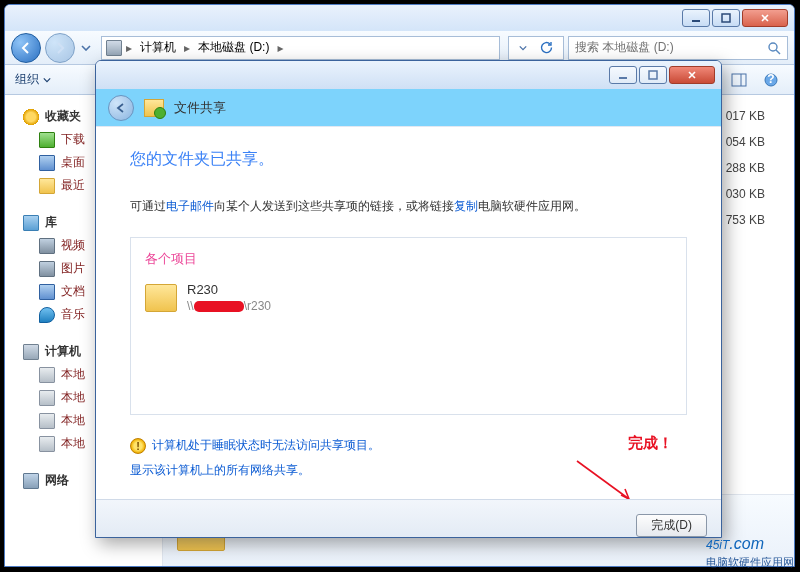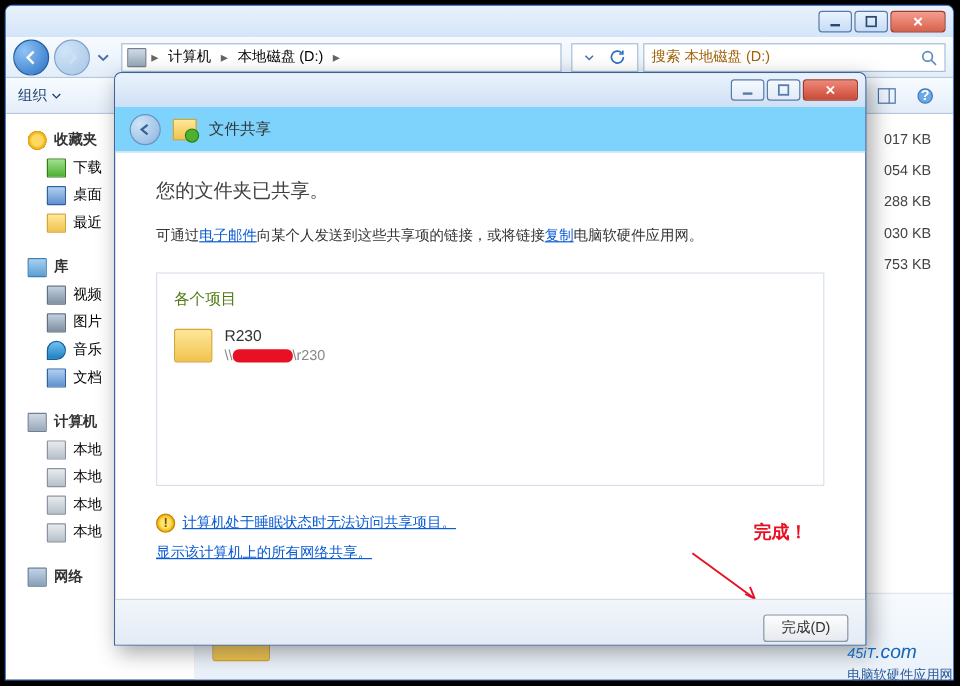--- a/index.html
+++ b/index.html
@@ -12,74 +12,74 @@
 .navbar{height:34px;background:linear-gradient(#f7fbff,#e4eef9);border-bottom:1px solid #b6c9e1;display:flex;align-items:center;padding:0 6px;gap:4px}
 .navarrow{width:30px;height:30px;border-radius:50%;background:radial-gradient(circle at 30% 30%,#8fc4f7,#2a6fc1);border:1px solid #1f5da0;display:flex;align-items:center;justify-content:center;cursor:pointer}
 .navarrow.fwd{background:radial-gradient(circle at 30% 30%,#cfe5f9,#a8c5e4);border-color:#7fa2c8}
 .navarrow svg{width:14px;height:14px;fill:#fff}
 .dropdown-arrow{width:14px;height:22px;display:flex;align-items:center;justify-content:center;cursor:pointer}
 .breadcrumb{flex:1;height:24px;background:#fff;border:1px solid #a7bdd8;display:flex;align-items:center;padding:0 4px;margin:0 4px}
 .breadcrumb .seg{padding:2px 6px;cursor:pointer}
 .breadcrumb .arrow{color:#666;padding:0 2px}
 .breadcrumb .icon{width:16px;height:16px;margin-right:2px}
 .refresh-seg{width:56px;height:24px;background:#fff;border:1px solid #a7bdd8;display:flex;align-items:center;justify-content:space-around;padding:0 4px}
-.searchbox{width:252px;height:24px;background:#fff;border:1px solid #a7bdd8;display:flex;align-items:center;padding:0 6px;color:#a16207}
+.searchbox{width:220px;height:24px;background:#fff;border:1px solid #a7bdd8;display:flex;align-items:center;padding:0 6px;color:#737373}
 .searchbox .icon{margin-left:auto}
 .toolbar{height:30px;background:linear-gradient(#f7fbff,#e4eef9);border-bottom:1px solid #b6c9e1;display:flex;align-items:center;padding:0 10px;gap:14px;color:#1a3e6e}
 .toolbar .org{display:flex;align-items:center;gap:4px;cursor:pointer}
 .toolbar-right{margin-left:auto;display:flex;gap:6px}
 .toolbar-right .tb-btn{width:26px;height:22px;border:1px solid transparent;border-radius:2px;display:flex;align-items:center;justify-content:center;cursor:pointer}
 .body-area{display:flex;height:calc(100% - 90px)}
 .sidebar{width:158px;background:#fff;border-right:1px solid #e0e6ef;padding:10px 0;overflow:hidden}
 .tree-group{margin-bottom:14px}
 .tree-header{display:flex;align-items:center;gap:6px;padding:3px 8px 3px 18px;font-weight:bold;color:#333;cursor:pointer}
-.tree-item{display:flex;align-items:center;gap:6px;padding:3px 8px 3px 34px;color:#000000;cursor:pointer;white-space:nowrap}
+.tree-item{display:flex;align-items:center;gap:6px;padding:3px 8px 3px 34px;color:#7f1d1d;cursor:pointer;white-space:nowrap}
 .ico{width:16px;height:16px;display:inline-block;flex-shrink:0}
 .star{background:radial-gradient(circle,#ffd860 40%,#e0a000 70%,transparent 72%)}
 .folder{background:linear-gradient(#ffe79a,#f0c34e);border:1px solid #d4a636;border-radius:1px}
 .drive{background:linear-gradient(#e8ecef,#b6bfc8);border:1px solid #8892a0;border-radius:1px}
 .lib{background:linear-gradient(#a8d0f0,#5a9fd4);border:1px solid #3a7fb4;border-radius:1px}
 .green{background:linear-gradient(#a0e090,#4eb030);border:1px solid #2e8010;border-radius:1px}
 .blue-file{background:linear-gradient(#b0d0f0,#6090d0);border:1px solid #3060a0;border-radius:1px}
 .img{background:linear-gradient(#c0d0e0,#8090a0);border:1px solid #607080;border-radius:1px}
 .note{background:linear-gradient(#70c0f0,#2080c0);border:1px solid #1060a0;border-radius:50% 50% 50% 0}
 .computer{background:linear-gradient(#d0dae6,#98a8b8);border:1px solid #708090;border-radius:1px}
 .net{background:linear-gradient(#c0d4e8,#88a0b8);border:1px solid #607890;border-radius:1px}
 .content{flex:1;position:relative;background:#fff}
-.size-col{position:absolute;right:18px;top:8px;text-align:left;color:#444;line-height:26px}
+.size-col{position:absolute;right:29px;top:8px;text-align:left;color:#444;line-height:26px}
 .detail-pane{position:absolute;left:0;right:0;bottom:0;height:72px;border-top:1px solid #e0e6ef;background:linear-gradient(#f7fbff,#eaf1fa);display:flex;align-items:center;padding:8px 14px}
 .big-folder{width:48px;height:40px;background:linear-gradient(#ffe79a,#f0c34e);border:1px solid #d4a636;border-radius:2px}
 
 .dialog{position:absolute;left:95px;top:60px;width:627px;height:478px;border:1px solid #3b639c;background:#fff;box-shadow:4px 6px 18px rgba(0,0,0,.35);border-radius:6px 6px 0 0}
 .dialog .titlebar{background:linear-gradient(#eaf3fd,#cfe0f5);height:28px}
 .dialog .winbtn.min,.dialog .winbtn.max{background:linear-gradient(#f5f9fe,#e1ebf7)}
 .dialog .winbtn.close{background:linear-gradient(#f08878,#c94a36)}
 .dialog-header{height:38px;background:#7dd3fc;border-bottom:1px solid #e2e8f2;display:flex;align-items:center;padding:0 12px;gap:10px}
 .back-round{width:26px;height:26px;border-radius:50%;background:radial-gradient(circle at 30% 30%,#cfe5f9,#8ab4e0);border:1px solid #6a94c0;display:flex;align-items:center;justify-content:center;cursor:pointer}
 .back-round svg{width:12px;height:12px;fill:#3a6090}
 .share-icon{width:20px;height:18px;background:linear-gradient(#ffe79a,#f0c34e);border:1px solid #d4a636;position:relative}
 .share-icon::after{content:"";position:absolute;right:-3px;bottom:-3px;width:10px;height:10px;background:#4eb030;border:1px solid #2e8010;border-radius:50%}
 .dialog-title{font-size:13px;color:#333}
 .dialog-body{padding:22px 34px 60px 34px;height:calc(100% - 66px);position:relative}
-.headline{font-size:16px;color:#404040;margin-bottom:18px}
+.headline{font-size:16px;color:#3b82f6;margin-bottom:28px}
 .subtext{font-size:13px;color:#333;margin-bottom:22px}
-.subtext a,.link{color:#0b5bd3;text-decoration:underline;cursor:pointer}
+.subtext a,.link{color:#0b5bd3;cursor:pointer}
 .items-box{border:1px solid #d9e1ec;height:178px;padding:12px 14px}
-.items-label{color:#4d7c0f;font-size:13px;margin-bottom:14px}
+.items-label{color:#ec4899;font-size:13px;margin-bottom:14px}
 .share-item{display:flex;align-items:flex-start;gap:10px}
 .share-folder-icon{width:32px;height:28px;background:linear-gradient(#ffe79a,#f0c34e);border:1px solid #d4a636;border-radius:2px;margin-top:2px}
 .share-name{font-size:13px;color:#333;margin-bottom:2px}
 .share-path{font-size:12px;color:#888}
 .share-path .redact{display:inline-block;width:50px;height:11px;background:#e81123;border-radius:5px;vertical-align:middle}
 .warn-line{margin-top:22px;display:flex;align-items:center;gap:6px}
 .warn-icon{width:16px;height:16px;background:radial-gradient(circle,#ffe36b 40%,#f0b000 70%);border:1px solid #c08000;border-radius:50%;display:flex;align-items:center;justify-content:center;font-weight:bold;color:#7a5000;font-size:11px}
 .secondary-link{margin-top:8px}
 .annotation{position:absolute;right:48px;bottom:84px;color:#e81123;font-size:15px;font-weight:bold}
 .arrow-svg{position:absolute;right:80px;bottom:28px;width:70px;height:54px}
-.dialog-footer{position:absolute;left:0;right:0;bottom:0;height:38px;background:linear-gradient(#f2f6fb,#e3ebf5);border-top:1px solid #d0dae8;display:flex;align-items:flex-start;justify-content:flex-end;padding:12px 14px}
+.dialog-footer{position:absolute;left:0;right:0;bottom:0;height:38px;background:linear-gradient(#f2f6fb,#e3ebf5);border-top:1px solid #d0dae8;display:flex;align-items:flex-end;justify-content:flex-end;padding:0 14px}
 .done-btn{height:23px;padding:0 14px;background:linear-gradient(#fdfdfd,#e6e9ee);border:1px solid #8a97a8;border-radius:3px;cursor:pointer;color:#333;font-size:12px}
 .watermark{position:absolute;right:6px;bottom:2px;z-index:50}
 .watermark .logo{font-family:Arial,sans-serif;font-style:italic;font-weight:normal;font-size:24px;color:#1166bb}
 .watermark .logo .com{font-size:16px}
 .watermark .sub{font-size:11px;color:#2a5a9a}
 </style>
 </head>
 <body>
 
 <div class="explorer-window">
@@ -197,26 +197,26 @@
           </div>
         <div class="tree-item">
             <span class="ico img"></span>
             <span>视频</span>
           </div>
         <div class="tree-item">
             <span class="ico img"></span>
             <span>图片</span>
           </div>
         <div class="tree-item">
+            <span class="ico blue-file"></span>
+            <span>文档</span>
+          </div>
+        <div class="tree-item">
             <span class="ico note"></span>
             <span>音乐</span>
-          </div>
-        <div class="tree-item">
-            <span class="ico blue-file"></span>
-            <span>文档</span>
           </div>
       </div>
       <div class="tree-group">
         <div class="tree-header">
             <span class="ico computer"></span>
             <span>计算机</span>
           </div>
         <div class="tree-item">
             <span class="ico drive"></span>
             <span>本地</span>

